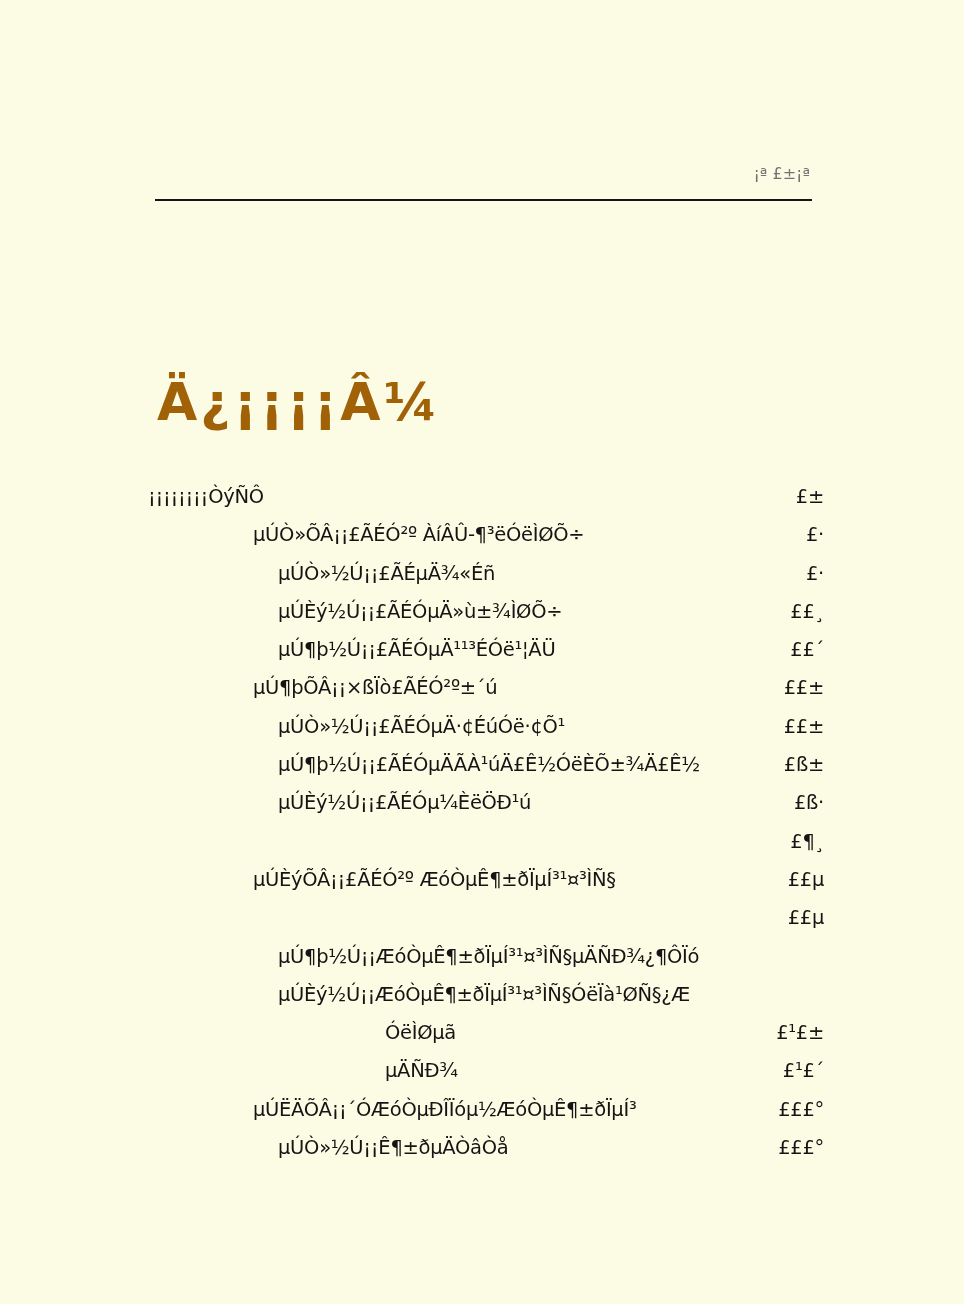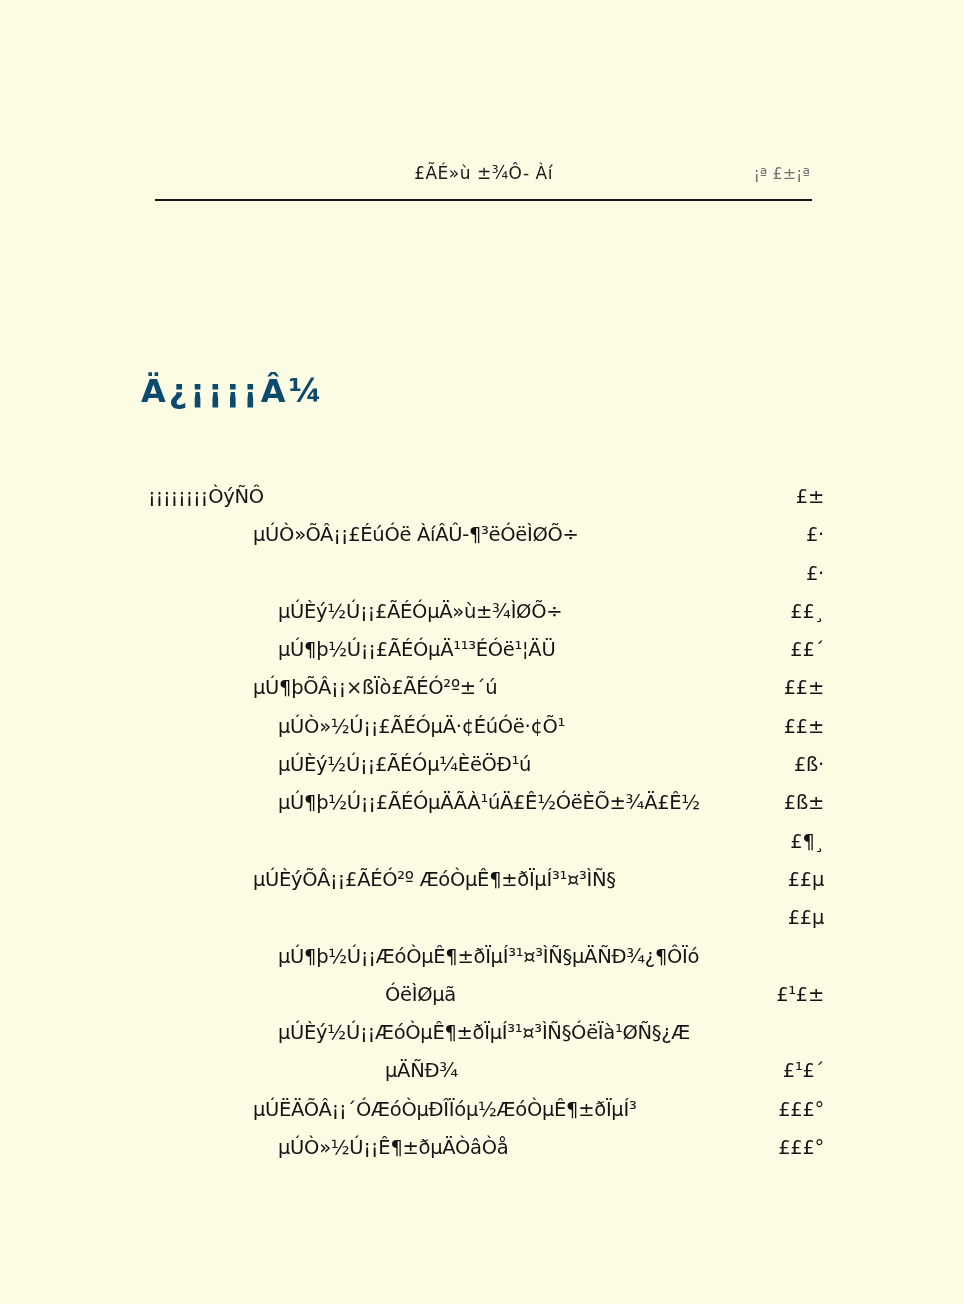--- a/index.html
+++ b/index.html
@@ -20,22 +20,22 @@
   }
   .header-pageno {
     position:absolute; right:2px; top:1px;
     font-size:16px; color:#737373;
   }
   .header-rule {
     position:absolute; left:155px; top:199px; width:657px; height:2px;
     background:#151515; border:0;
   }
   .doc-title {
-    position:absolute; left:141px; top:372px;
-    font-size:32px; font-weight:bold; letter-spacing:3px; color:#0c4a6e;
+    position:absolute; left:157px; top:372px;
+    font-size:52px; font-weight:bold; letter-spacing:3px; color:#a16207;
     white-space:nowrap;
   }
   .toc {
     position:absolute; left:148px; top:478px; width:676px;
   }
   .toc-row {
     display:flex; align-items:baseline;
     height:38.3px; line-height:38.3px;
     font-size:19.5px; letter-spacing:-0.3px;
     white-space:nowrap;
@@ -46,39 +46,39 @@
   .toc-pageno { flex:0 0 auto; text-align:right; }
   .indent-0 .toc-text { margin-left:0; }
   .indent-1 .toc-text { margin-left:105px; }
   .indent-2 .toc-text { margin-left:130px; }
   .indent-3 .toc-text { margin-left:237px; }
 </style>
 </head>
 <body>
 
 <div class="running-header">
-  <span class="header-center">£ÃÉ»ù ±¾Ô- Àí</span>
   <span class="header-pageno">¡ª £±¡ª</span>
 </div>
 <div class="header-rule"></div>
 
 <h1 class="doc-title">Ä¿¡¡¡¡Â¼</h1>
 
 <div class="toc">
     <div class="toc-row indent-0">
       <span class="toc-text">¡¡¡¡¡¡¡¡ÒýÑÔ</span>
       <span class="toc-fill"></span>
       <span class="toc-pageno">£±</span>
     </div>
     <div class="toc-row indent-1">
-      <span class="toc-text">µÚÒ»ÕÂ¡¡£ÉúÓë ÀíÂÛ-¶³ëÓëÌØÕ÷</span>
+      <span class="toc-text">µÚÒ»ÕÂ¡¡£ÃÉÓ²º ÀíÂÛ-¶³ëÓëÌØÕ÷</span>
       <span class="toc-fill"></span>
       <span class="toc-pageno">£·</span>
     </div>
     <div class="toc-row indent-2">
+      <span class="toc-text">µÚÒ»½Ú¡¡£ÃÉµÄ¾«Éñ</span>
       <span class="toc-fill"></span>
       <span class="toc-pageno">£·</span>
     </div>
     <div class="toc-row indent-2">
       <span class="toc-text">µÚÈý½Ú¡¡£ÃÉÓµÄ»ù±¾ÌØÕ÷</span>
       <span class="toc-fill"></span>
       <span class="toc-pageno">££¸</span>
     </div>
     <div class="toc-row indent-2">
       <span class="toc-text">µÚ¶þ½Ú¡¡£ÃÉÓµÄ¹¹³ÉÓë¹¦ÄÜ</span>
@@ -89,56 +89,56 @@
       <span class="toc-text">µÚ¶þÕÂ¡¡×ßÏò£ÃÉÓ²º±´ú</span>
       <span class="toc-fill"></span>
       <span class="toc-pageno">££±</span>
     </div>
     <div class="toc-row indent-2">
       <span class="toc-text">µÚÒ»½Ú¡¡£ÃÉÓµÄ·¢ÉúÓë·¢Õ¹</span>
       <span class="toc-fill"></span>
       <span class="toc-pageno">££±</span>
     </div>
     <div class="toc-row indent-2">
+      <span class="toc-text">µÚ¶þ½Ú¡¡£ÃÉÓµÄÃÀ¹úÄ£Ê½ÓëÈÕ±¾Ä£Ê½</span>
+      <span class="toc-fill"></span>
+      <span class="toc-pageno">£ß±</span>
+    </div>
+    <div class="toc-row indent-2">
       <span class="toc-text">µÚÈý½Ú¡¡£ÃÉÓµ¼ÈëÖÐ¹ú</span>
       <span class="toc-fill"></span>
       <span class="toc-pageno">£ß·</span>
-    </div>
-    <div class="toc-row indent-2">
-      <span class="toc-text">µÚ¶þ½Ú¡¡£ÃÉÓµÄÃÀ¹úÄ£Ê½ÓëÈÕ±¾Ä£Ê½</span>
-      <span class="toc-fill"></span>
-      <span class="toc-pageno">£ß±</span>
     </div>
     <div class="toc-row indent-2">
       <span class="toc-fill"></span>
       <span class="toc-pageno">£¶¸</span>
     </div>
     <div class="toc-row indent-1">
       <span class="toc-text">µÚÈýÕÂ¡¡£ÃÉÓ²º ÆóÒµÊ¶±ðÏµÍ³¹¤³ÌÑ§</span>
       <span class="toc-fill"></span>
       <span class="toc-pageno">££µ</span>
     </div>
     <div class="toc-row indent-2">
       <span class="toc-fill"></span>
       <span class="toc-pageno">££µ</span>
     </div>
     <div class="toc-row indent-2">
       <span class="toc-text">µÚ¶þ½Ú¡¡ÆóÒµÊ¶±ðÏµÍ³¹¤³ÌÑ§µÄÑÐ¾¿¶ÔÏó</span>
       <span class="toc-fill"></span>
       <span class="toc-pageno"></span>
     </div>
+    <div class="toc-row indent-2">
+      <span class="toc-text">µÚÈý½Ú¡¡ÆóÒµÊ¶±ðÏµÍ³¹¤³ÌÑ§ÓëÏà¹ØÑ§¿Æ</span>
+      <span class="toc-fill"></span>
+      <span class="toc-pageno"></span>
+    </div>
     <div class="toc-row indent-3">
       <span class="toc-text">ÓëÌØµã</span>
       <span class="toc-fill"></span>
       <span class="toc-pageno">£¹£±</span>
-    </div>
-    <div class="toc-row indent-2">
-      <span class="toc-text">µÚÈý½Ú¡¡ÆóÒµÊ¶±ðÏµÍ³¹¤³ÌÑ§ÓëÏà¹ØÑ§¿Æ</span>
-      <span class="toc-fill"></span>
-      <span class="toc-pageno"></span>
     </div>
     <div class="toc-row indent-3">
       <span class="toc-text">µÄÑÐ¾</span>
       <span class="toc-fill"></span>
       <span class="toc-pageno">£¹£´</span>
     </div>
     <div class="toc-row indent-1">
       <span class="toc-text">µÚËÄÕÂ¡¡´ÓÆóÒµÐÎÏóµ½ÆóÒµÊ¶±ðÏµÍ³</span>
       <span class="toc-fill"></span>
       <span class="toc-pageno">£££°</span>

